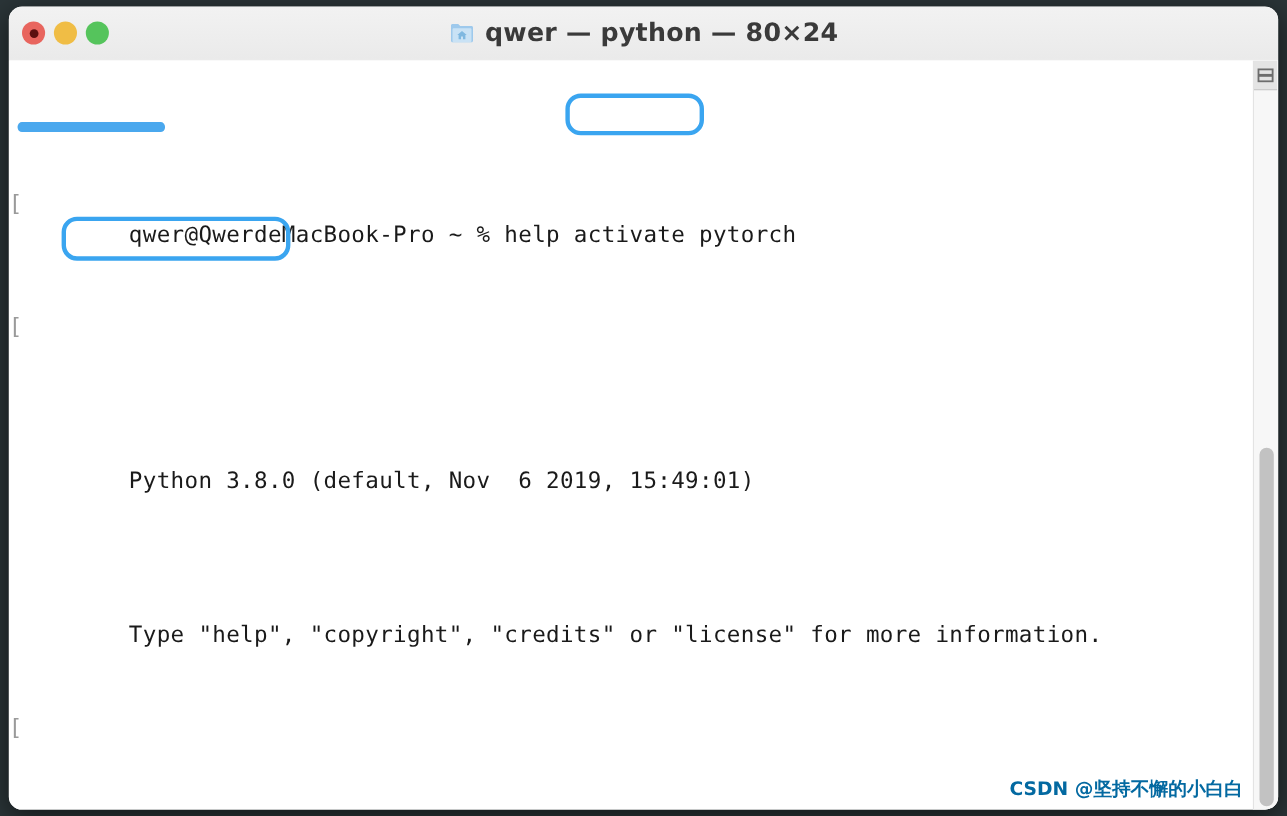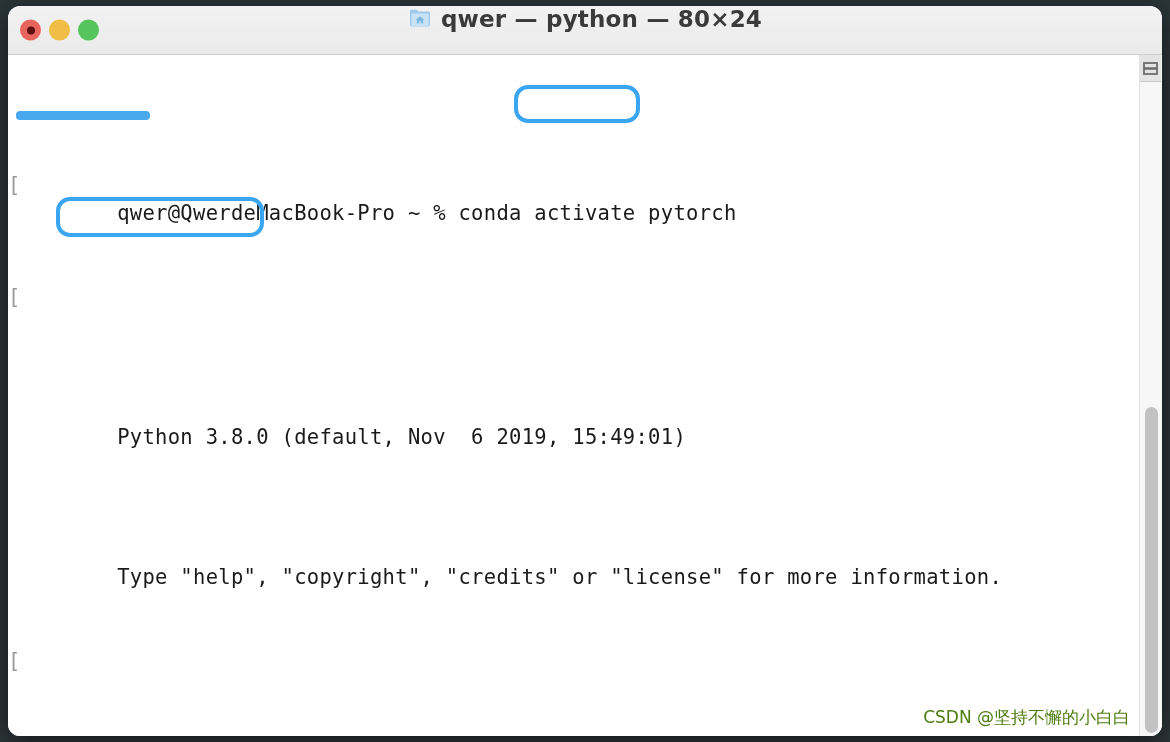--- a/index.html
+++ b/index.html
@@ -61,21 +61,21 @@
     width: 8px;
     height: 8px;
     border-radius: 50%;
     background: #5c1010;
   }
 
   #title-wrap {
     position: absolute;
     left: 0; right: 0; top: 0; bottom: 0;
     display: flex;
-    align-items: flex-start;
+    align-items: center;
     justify-content: center;
     gap: 9px;
     pointer-events: none;
   }
   #folder-icon {
     width: 24px;
     height: 24px;
     flex: 0 0 auto;
   }
   #title-text {
@@ -172,23 +172,24 @@
     border-radius: 7px;
   }
 
   
   #watermark {
     position: absolute;
     right: 32px;
     bottom: 8px;
     font-family: "DejaVu Sans", sans-serif;
     font-size: 17px;
-    color: #4d7c0f;
+    color: #0369a1;
     white-space: nowrap;
     pointer-events: none;
+    font-weight: bold;
   }
 </style>
 </head>
 <body>
 
 <div id="window">
 
   <div id="titlebar">
 
     <div id="traffic">
@@ -209,21 +210,21 @@
     </div>
 
   </div>
 
   <div id="term">
 
     <div id="term-text">
 
       <div class="tline">
         <span class="mark-l">[</span>
-        <span>qwer@QwerdeMacBook-Pro ~ % conda activate pytorch</span>
+        <span>qwer@QwerdeMacBook-Pro ~ % help activate pytorch</span>
         <span class="mark-r">]</span>
       </div>
 
       <div class="tline">
         <span class="mark-l">[</span>
         <span class="mark-r">]</span>
       </div>
 
       <div class="tline">
         <span class="mark-l"></span>

